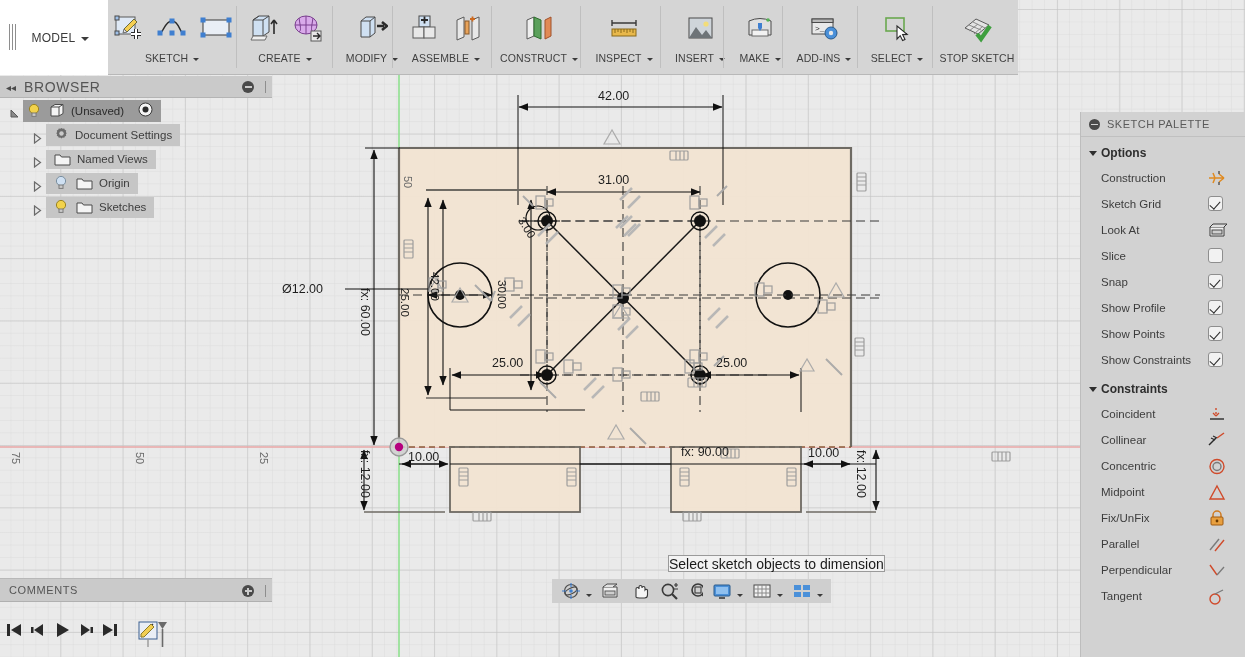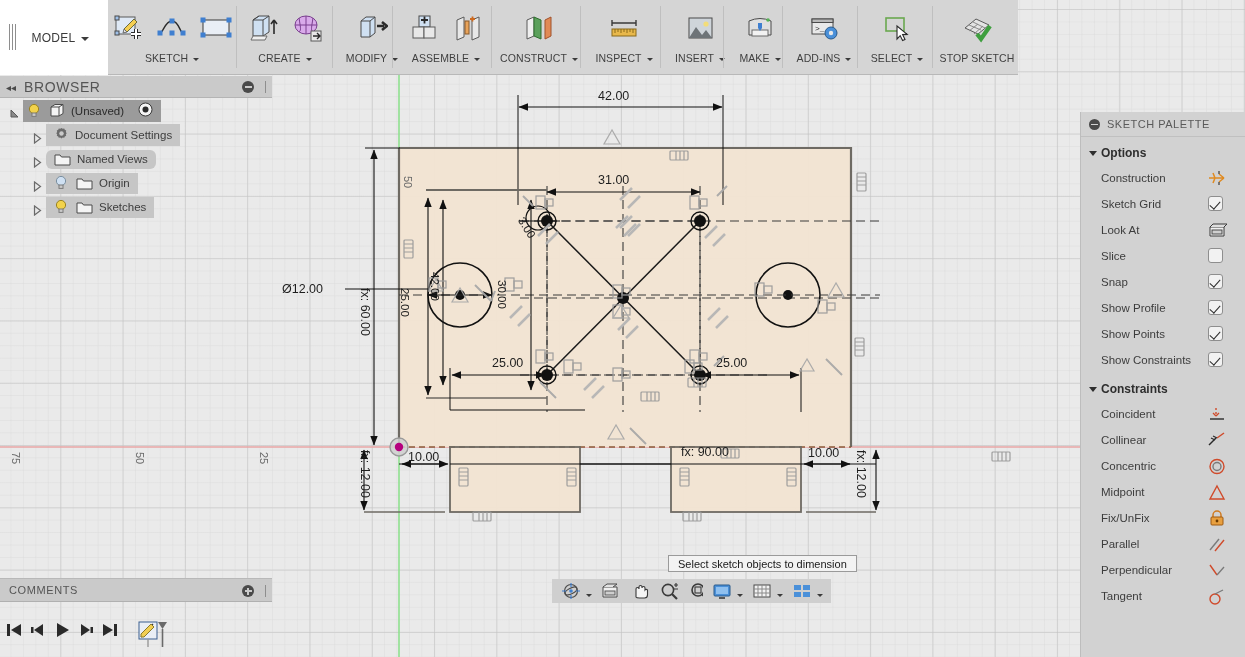--- a/index.html
+++ b/index.html
@@ -152,22 +152,22 @@
     background:#f2f2f2; border:1px solid #8e8e8e;
   }
   .chk.on::after{
     content:""; position:absolute; left:3px; top:2px; width:5px;height:9px;
     border:solid #2a2a2a; border-width:0 1.8px 1.8px 0; transform:rotate(42deg);
   }
 
   
   #tooltip {
     position:absolute; left:668px; top:555px; height:17px;
-    background:#f3f3f3; border:1px solid #9a9a9a; padding:1px 9px;
-    font-size:11px; color:#1a1a1a; line-height:14px;
+    background:#f3f3f3; border:1px solid #9a9a9a; padding:1px 0;
+    font-size:14px; color:#1a1a1a; line-height:14px;
   }
 
   
   #navbar {
     position:absolute; left:552px; top:579px; height:24px;
     background:#cfcfcf; display:flex; align-items:center;
   }
   #navbar2 {
     position:absolute; left:703px; top:579px; height:24px;
     background:#cfcfcf; display:flex; align-items:center;
@@ -756,21 +756,21 @@
         <span>Document Settings</span>
       </span>
     </div>
 
     <div class="trow" style="padding-left:33px;">
       <span class="twist">
         <svg width="9" height="11" viewBox="0 0 9 11">
             <path d="M1.5,1 L7.5,5.5 L1.5,10 z" fill="none" stroke="#6a6a6a" stroke-width="1.2"></path>
           </svg>
       </span>
-      <span class="lbl" style="display:flex;align-items:center;gap:6px;border-radius:6px;">
+      <span class="lbl" style="display:flex;align-items:center;gap:6px;">
         <span class="folder">
           <svg width="17" height="14" viewBox="0 0 17 14">
               <path d="M1,3 h5 l1.5,2 h8.5 v8 h-15 z" fill="#f4f4f4" stroke="#4a4a4a"></path>
             </svg>
         </span>
         <span>Named Views</span>
       </span>
     </div>
 
     <div class="trow" style="padding-left:33px;">

